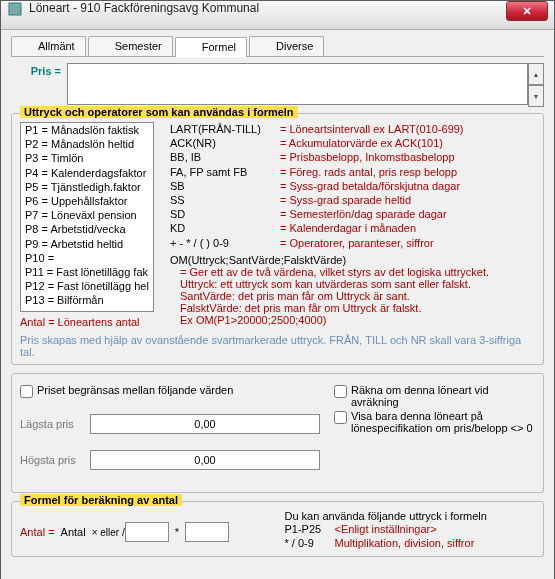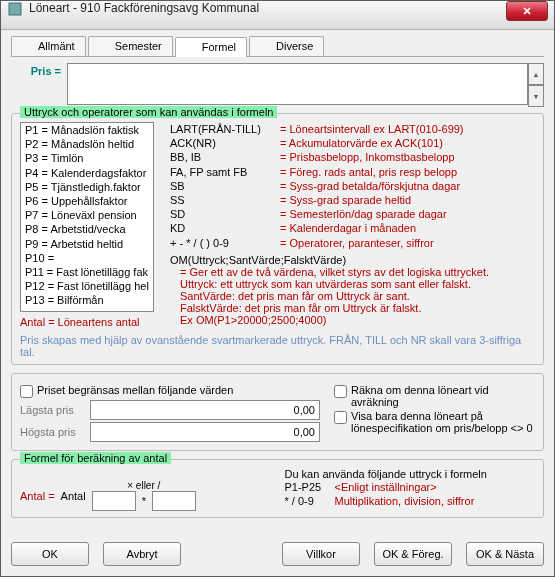--- a/index.html
+++ b/index.html
@@ -12,32 +12,32 @@
   .tabs{display:flex;align-items:flex-end;border-bottom:1px solid #aaa;margin-bottom:6px}
   .tab{padding:3px 10px 4px 26px;border:1px solid #aaa;border-bottom:none;background:#f5f5f5;margin-right:2px;border-radius:2px 2px 0 0;color:#000;cursor:pointer}
   .tab.active{background:#fff;position:relative;top:1px}
   .row{display:flex;align-items:flex-start;margin-bottom:6px}
   .teal{color:#008080;font-weight:bold}
   .pris-label{width:50px;text-align:right;padding-right:6px;padding-top:2px}
   .big-input{flex:1;height:40px;border:1px solid #888;background:#fff}
   .spin{width:16px;display:flex;flex-direction:column}
   .spin div{height:20px;border:1px solid #888;background:#f0f0f0;display:flex;align-items:center;justify-content:center;font-size:7px;color:#555;cursor:pointer}
   .group{border:1px solid #bbb;border-radius:3px;padding:8px 8px 6px 8px;margin-bottom:8px;position:relative}
-  .group-title{position:absolute;top:-8px;left:8px;background:#86efac;padding:0 4px;font-weight:normal}
+  .group-title{position:absolute;top:-8px;left:8px;background:#fde047;padding:0 4px;font-weight:bold}
   .cols{display:flex;gap:16px}
   .listbox{width:132px;height:188px;border:1px solid #888;background:#fff;overflow:hidden;font-size:11px}
   .listbox div{padding:0 4px;line-height:14.2px;white-space:nowrap}
   .opcol{flex:1;font-size:11px}
   .oprow{display:flex;line-height:14.2px}
   .oprow .l{width:110px}
   .red{color:#b00000}
   .hint{color:#6b8fbf;margin-top:6px;font-size:11px}
-  .inner-row{display:flex;align-items:center;margin:2px 0}
+  .inner-row{display:flex;align-items:center;margin:16px 0}
   .lbl{width:70px;color:#777}
-  .num{width:220px;height:18px;border:1px solid #888;background:#fff;text-align:right;padding:0 4px;font-size:11px}
+  .num{width:220px;height:18px;border:1px solid #888;background:#fff;text-align:center;padding:0 4px;font-size:11px}
   .small-num{width:38px;height:18px;border:1px solid #888;background:#fff;text-align:right;padding:0 2px;font-size:11px}
   .chkrow{display:flex;align-items:flex-start;margin:2px 0}
   .chk{width:13px;height:13px;margin:1px 4px 0 0}
   .split{display:flex;gap:14px}
   .left-half{flex:1}
   .right-half{flex:1}
   .btnbar{display:flex;gap:14px;padding:6px 10px 10px 10px}
   .spacer{flex:1}
   button.btn{min-width:78px;height:24px;border:1px solid #888;background:linear-gradient(#fff,#e4e4e4);border-radius:3px;font-size:11px;cursor:pointer}
   .antal-row{display:flex;align-items:center;gap:6px}
@@ -180,21 +180,21 @@
     </div>
 
     <div class="group">
       <div class="group-title">Formel för beräkning av antal</div>
       <div class="split">
         <div class="left-half">
           <div style="height:12px"></div>
           <div class="antal-row">
             <span class="red" style="font-weight:normal">Antal  =</span>
             <span>Antal</span>
-            <div style="display:flex;flex-direction:column;align-items:center">
+            <div style="display:flex;align-items:center">
               <span style="font-size:10px">× eller /</span>
               <div style="display:flex;align-items:center;gap:4px">
                 <input class="small-num" value="" style="">
                 <span class="star-between">*</span>
                 <input class="small-num" value="" style="">
               </div>
             </div>
           </div>
         </div>
         <div class="right-half">

